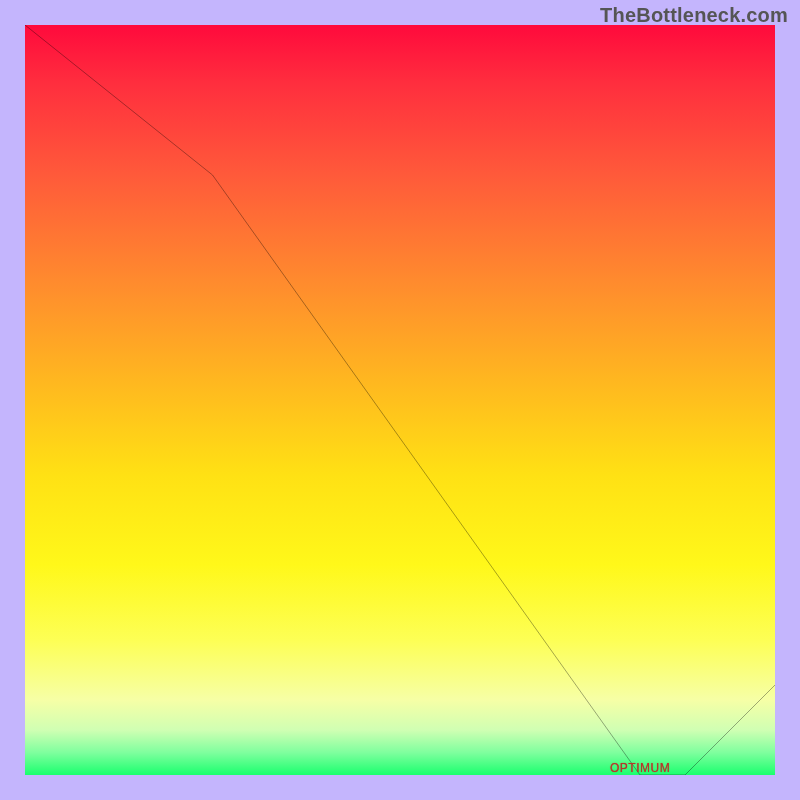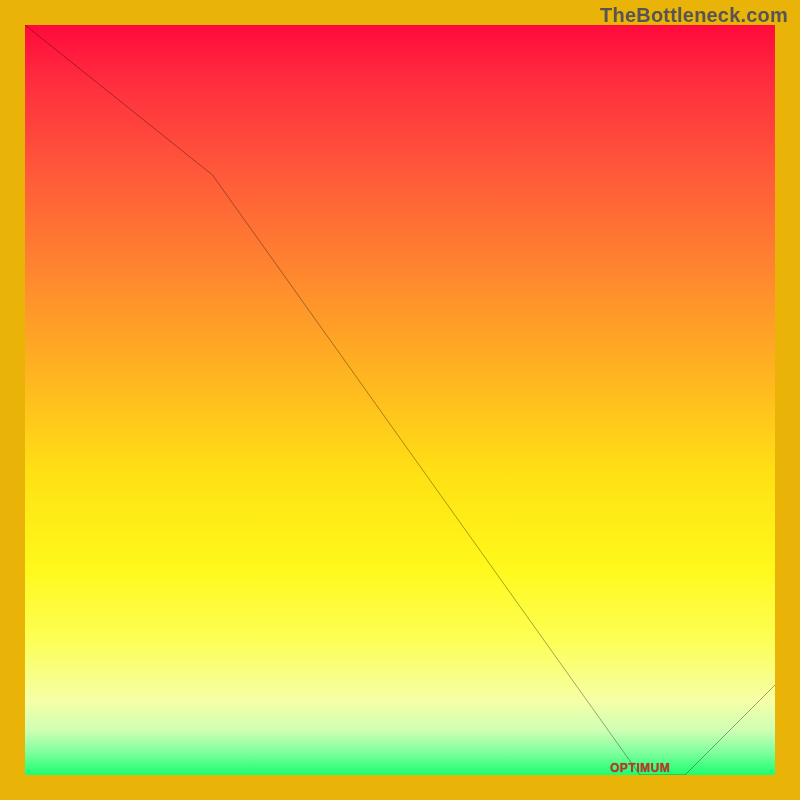--- a/index.html
+++ b/index.html
@@ -8,21 +8,21 @@
     width: 800px;
     height: 800px;
     background: #000;
     overflow: hidden;
     font-family: Arial, Helvetica, sans-serif;
   }
   .frame {
     position: relative;
     width: 800px;
     height: 800px;
-    background: #eab308;
+    background: #c4b5fd;
   }
   .plot-area {
     position: absolute;
     left: 25px;
     top: 25px;
     width: 750px;
     height: 750px;
     
     background: linear-gradient(
       to bottom,
@@ -56,21 +56,21 @@
     left: 25px;
     top: 25px;
     width: 750px;
     height: 750px;
     pointer-events: none;
   }
   .opt-label {
     position: absolute;
     color: #b43a2a;
     font-size: 12px;
-    font-weight: 700;
+    font-weight: 400;
     letter-spacing: 0.5px;
     pointer-events: none;
     user-select: none;
     text-shadow: 0 0 1px #b43a2a;
   }
 </style>
 </head>
 <body>
 
 <div class="frame">

